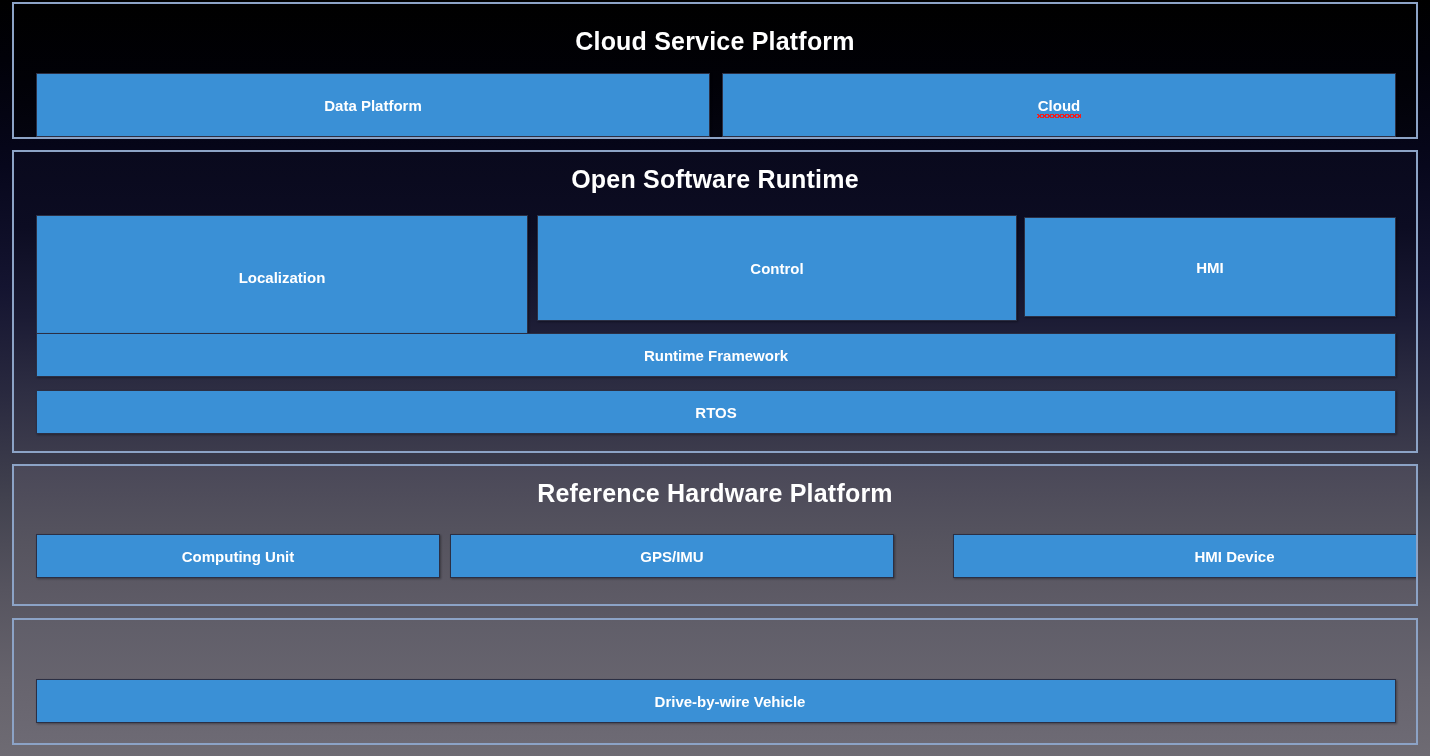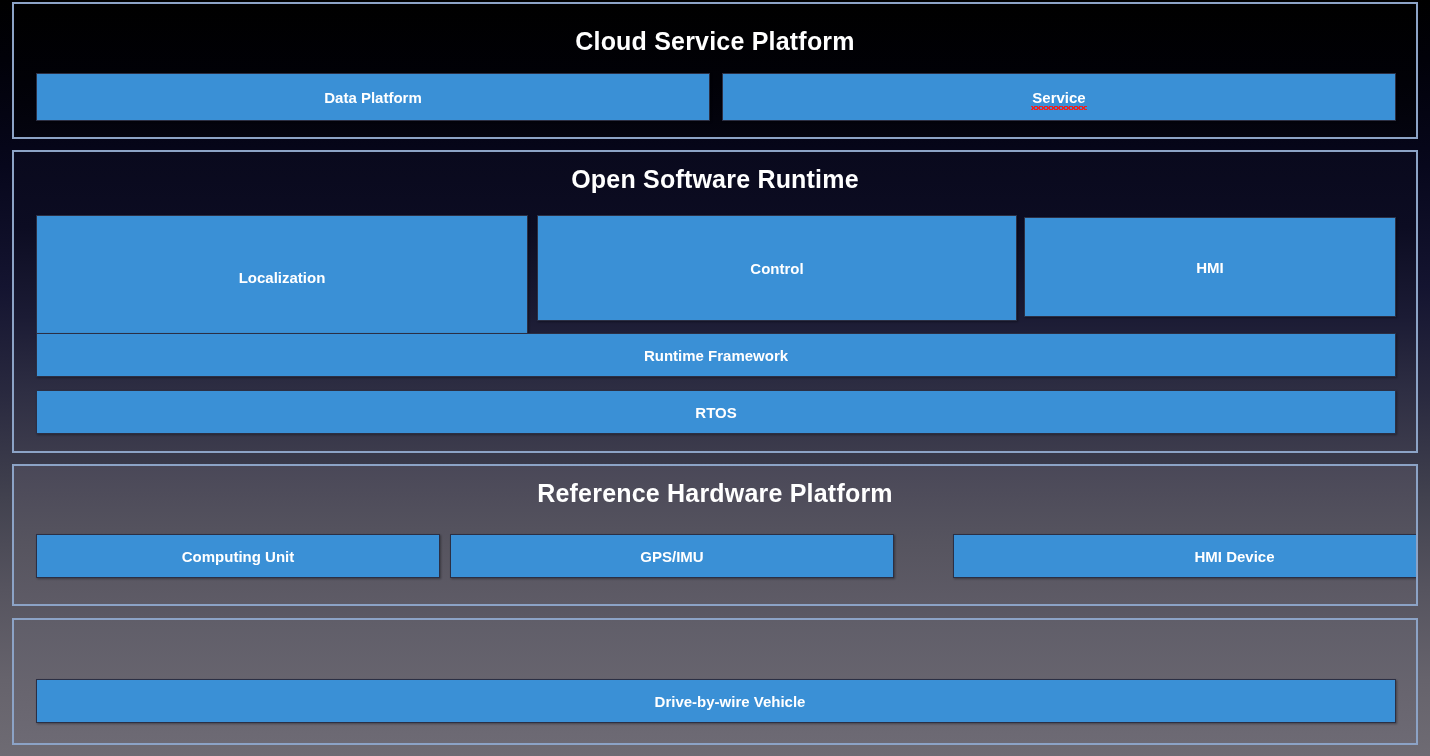--- a/index.html
+++ b/index.html
@@ -83,21 +83,21 @@
     background-repeat: repeat-x;
   }
 
   
   #panel-cloud {
     top: 2px;
     height: 137px;
     background: linear-gradient(to bottom, #000000 0%, #010107 60%, #04040f 100%);
   }
   #panel-cloud .panel-title { top: 23px; }
-  #panel-cloud .box { top: 69px; height: 48px; }
+  #panel-cloud .box { top: 69px; height: 64px; }
   #box-data-platform { left: 22px;  width: 674px; }
   #box-dueros       { left: 708px; width: 674px; }
 
   
   #panel-software {
     top: 150px;
     height: 303px;
     background: linear-gradient(to bottom,
         #09091d 0%, #0c0c22 25%, #1b1b34 55%, #2e2e43 80%, #3c3b4c 100%);
   }
@@ -133,21 +133,21 @@
 <body>
 
 <section class="panel" id="panel-cloud">
   <div class="panel-title">Cloud Service Platform</div>
 
   <div class="box" id="box-data-platform">
     <span class="box-label">Data Platform</span>
   </div>
 
   <div class="box" id="box-dueros">
-    <span class="box-label spell">Service</span>
+    <span class="box-label spell">Cloud</span>
   </div>
 </section>
 
 <section class="panel" id="panel-software">
   <div class="panel-title">Open Software Runtime</div>
 
   <div class="box" id="box-localization">
     <span class="box-label">Localization</span>
   </div>
 

